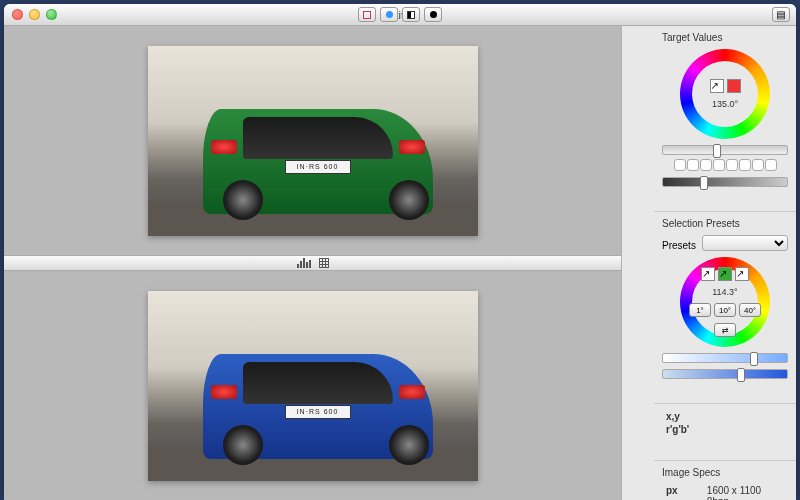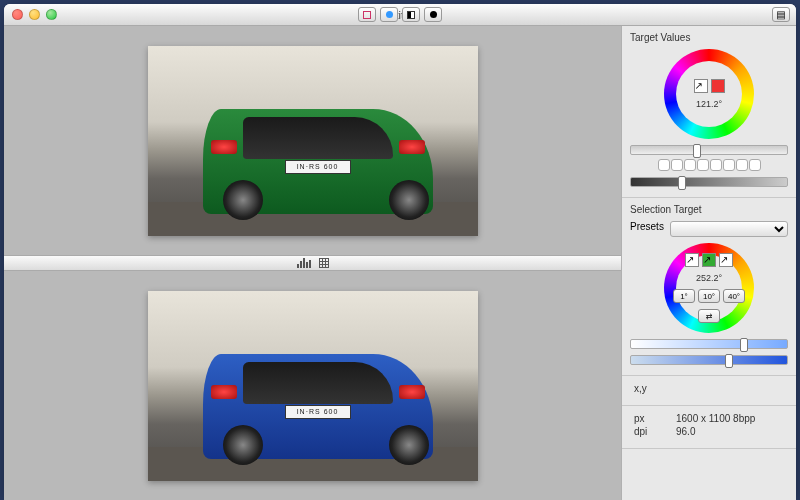--- a/index.html
+++ b/index.html
@@ -25,42 +25,42 @@
 .car-body.green{ background:linear-gradient(#2a8a3c,#0d5a1f); }
 .car-body.blue{ background:linear-gradient(#2d5fc4,#14338a); }
 .window-glass{ position:absolute; top:8px; left:40px; width:150px; height:42px; background:linear-gradient(#1a1a1a,#333); border-radius:6px 40px 4px 4px; }
 .tail-l,.tail-r{position:absolute; bottom:60px; width:26px; height:14px; background:radial-gradient(#ff4444,#a81111); border-radius:3px;}
 .tail-l{left:8px;} .tail-r{right:8px;}
 .plate{position:absolute; bottom:40px; left:50%; transform:translateX(-50%); width:66px; height:14px; background:#f4f4f4; border:1px solid #333; font-size:7px; letter-spacing:1px; display:flex; align-items:center; justify-content:center; color:#222;}
 .wheel{position:absolute; bottom:-6px; width:40px; height:40px; background:radial-gradient(#888,#222 60%,#000); border-radius:50%;}
 .wheel.l{left:20px;} .wheel.r{right:4px;}
 .ground{position:absolute; bottom:0; left:0; right:0; height:34px; background:#5b5650;}
 .sidebar { width:175px; background:#e8e8e8; border-left:1px solid #b0b0b0; overflow-y:auto; }
-.panel { border-bottom:1px solid #c8c8c8; padding:6px 8px 10px; }
+.panel { border-bottom:1px solid #c8c8c8; padding:6px 8px 24px;margin-left:32px; }
 .panel-title { font-size:10px; color:#333; margin-bottom:6px; font-weight:500; }
 .wheel-ring { width:90px; height:90px; margin:4px auto 6px; border-radius:50%; position:relative; background:conic-gradient(red,orange,yellow,lime,cyan,blue,magenta,red); }
 .wheel-ring::after{content:''; position:absolute; inset:12px; background:#e8e8e8; border-radius:50%;}
 .wheel-center { position:absolute; inset:26px; display:flex; align-items:center; justify-content:center; gap:3px; z-index:1; flex-direction:column; }
 .swatch-row{display:flex; gap:3px;}
 .mini-sw{ width:14px; height:14px; border:1px solid #888; background:#fff;}
 .mini-sw.red{background:#e33;}
 .mini-sw.g{background:#3a3;}
 .angle-val{ font-size:9px; color:#333; margin-top:3px;}
 .slider { width:100%; height:10px; background:linear-gradient(#ccc,#eee); border:1px solid #aaa; border-radius:2px; margin-top:6px; position:relative;}
 .slider.pale{ background:linear-gradient(90deg,#fff,#7af);}
 .slider.blue2{background:linear-gradient(90deg,#cde,#25d);}
 .thumb{position:absolute; top:-2px; width:8px; height:14px; background:#fff; border:1px solid #777; border-radius:2px; left:40%;}
 .tick-row{display:flex; gap:1px; margin-top:4px; justify-content:center;}
 .tick{width:12px;height:12px;border:1px solid #aaa;background:#fff;border-radius:3px;}
-.presets-row{display:flex; align-items:flex-start; gap:6px; margin-bottom:6px;}
+.presets-row{display:flex; align-items:flex-end; gap:6px; margin-bottom:6px;}
 .presets-row select{flex:1; font-size:9px; height:16px; border:1px solid #aaa; border-radius:3px; background:linear-gradient(#fff,#e0e0e0);}
 .btn-row{display:flex; gap:3px; justify-content:center; margin-top:3px;}
 .mini-btn{width:22px;height:14px;border:1px solid #888;background:linear-gradient(#fff,#ddd);border-radius:3px;font-size:8px;display:flex;align-items:center;justify-content:center;}
 .kv{display:flex; font-size:9px; color:#333; padding:1px 4px;}
-.kv .k{width:42px;}
+.kv .k{width:42px;font-weight:bold;}
 .bars{display:flex;gap:1px;align-items:flex-end;height:10px;}
 .bars span{width:2px;background:#555;}
 .gridicon{width:10px;height:10px;background:repeating-linear-gradient(#555 0 1px,transparent 1px 3px),repeating-linear-gradient(90deg,#555 0 1px,transparent 1px 3px);}
 </style>
 </head>
 <body>
 
 <div class="window">
   <div class="titlebar">
     <div class="traffic">
@@ -131,21 +131,21 @@
     <div class="sidebar">
 
       <div class="panel">
         <div class="panel-title">Target Values</div>
         <div class="wheel-ring">
           <div class="wheel-center">
             <div class="swatch-row">
               <div class="mini-sw">↗</div>
               <div class="mini-sw red"></div>
             </div>
-            <div class="angle-val">121.2°</div>
+            <div class="angle-val">135.0°</div>
           </div>
         </div>
         <div class="slider">
             <div class="thumb"></div>
           </div>
         <div class="tick-row">
           <div class="tick"></div>
             <div class="tick"></div>
             <div class="tick"></div>
             <div class="tick"></div>
@@ -153,33 +153,33 @@
             <div class="tick"></div>
             <div class="tick"></div>
             <div class="tick"></div>
         </div>
         <div class="slider" style="background:linear-gradient(90deg,#333,#ccc);">
             <div class="thumb" style="left:30%"></div>
           </div>
       </div>
 
       <div class="panel">
-        <div class="panel-title">Selection Target</div>
+        <div class="panel-title">Selection Presets</div>
         <div class="presets-row">
           <span>Presets</span>
           <select><option></option></select>
         </div>
         <div class="wheel-ring">
           <div class="wheel-center">
             <div class="swatch-row">
               <div class="mini-sw">↗</div>
               <div class="mini-sw g">↗</div>
               <div class="mini-sw">↗</div>
             </div>
-            <div class="angle-val">252.2°</div>
+            <div class="angle-val">114.3°</div>
             <div class="btn-row">
               <div class="mini-btn">1°</div>
               <div class="mini-btn">10°</div>
               <div class="mini-btn">40°</div>
             </div>
             <div class="btn-row">
                 <div class="mini-btn">⇄</div>
               </div>
           </div>
         </div>
@@ -189,23 +189,28 @@
         <div class="slider blue2">
             <div class="thumb" style="left:60%"></div>
           </div>
       </div>
 
       <div class="panel">
         <div class="kv">
             <span class="k">x,y</span>
             <span></span>
           </div>
-      </div>
-
-      <div class="panel">
+        <div class="kv">
+            <span class="k">r'g'b'</span>
+            <span></span>
+          </div>
+      </div>
+
+      <div class="panel">
+        <div class="panel-title">Image Specs</div>
         <div class="kv">
             <span class="k">px</span>
             <span>1600 x 1100 8bpp</span>
           </div>
         <div class="kv">
             <span class="k">dpi</span>
             <span>96.0</span>
           </div>
 
       </div>

